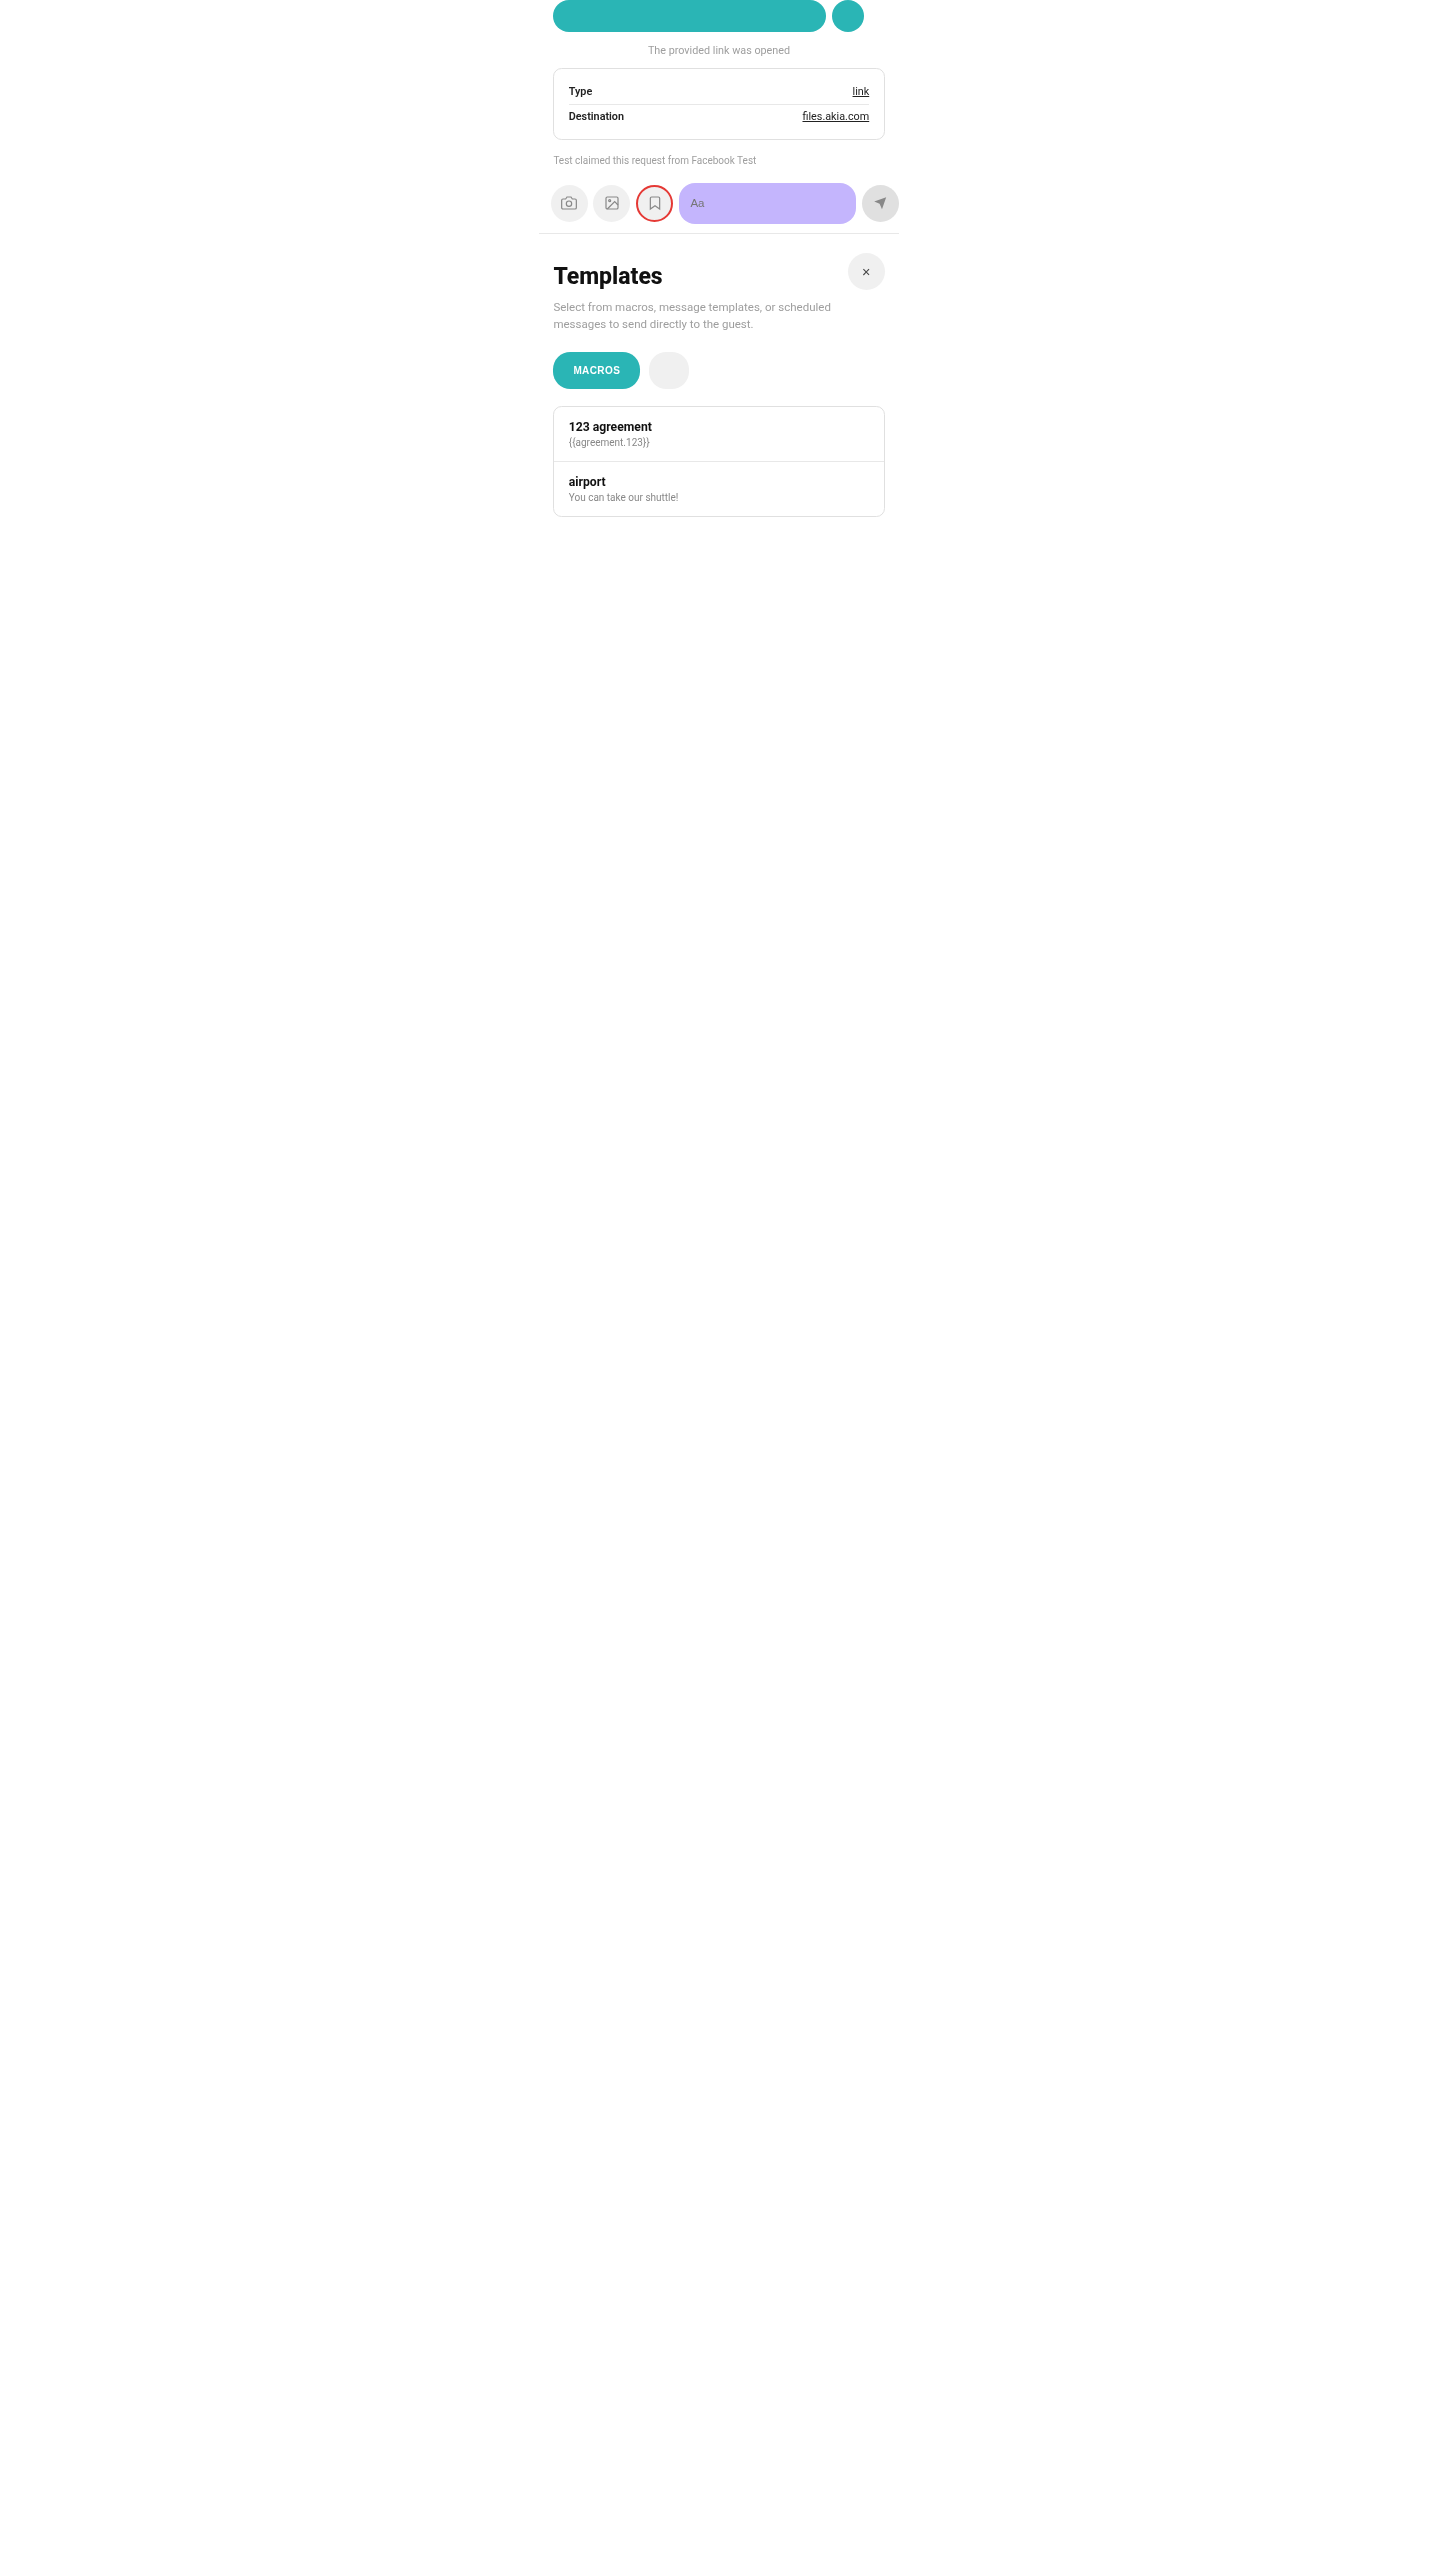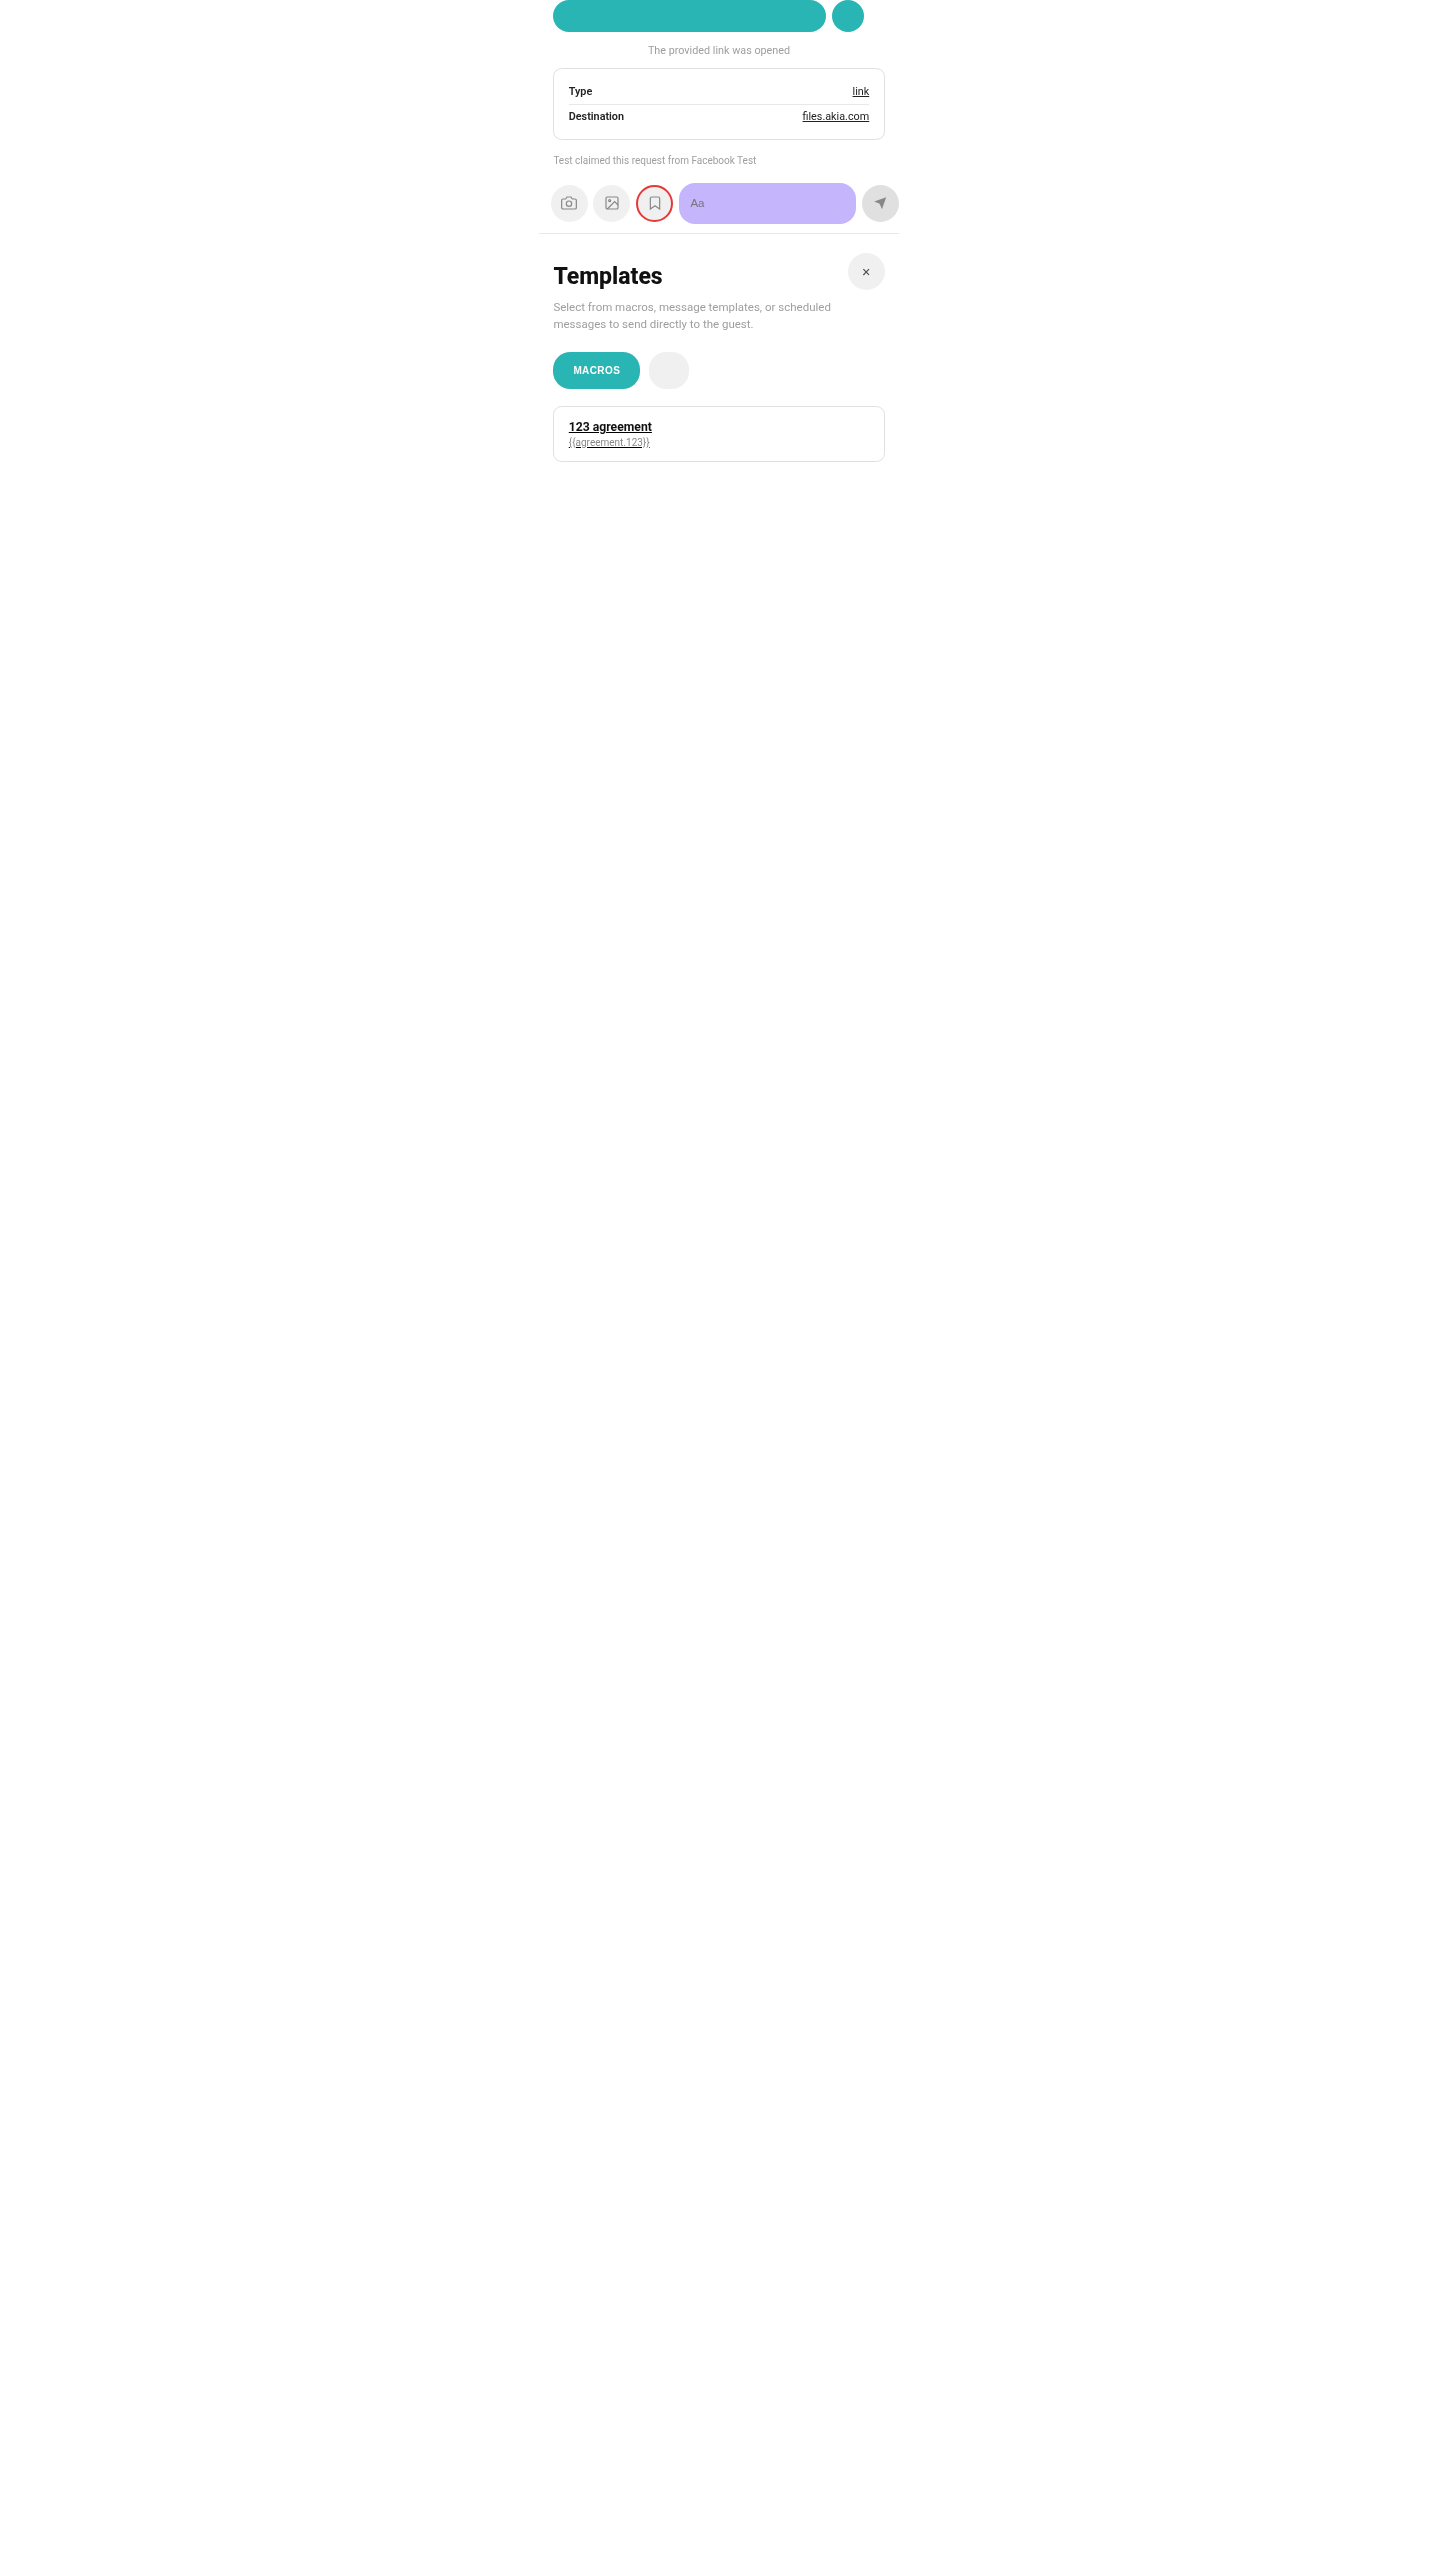--- a/index.html
+++ b/index.html
@@ -223,21 +223,20 @@
 
     .template-list {
       border: 0.7px solid #e0e0e0;
       border-radius: 8.6px;
       overflow: hidden;
     }
 
     .template-item {
       padding: 13px 14.4px;
       cursor: pointer;
-      text-decoration: underline;
     }
 
     .template-item:not(:last-child) {
       border-bottom: 0.7px solid #e8e8e8;
     }
 
     .template-name {
       font-size: 12.2px;
       font-weight: 700;
       color: #111;
@@ -318,15 +317,19 @@
   <div class="tabs-row">
     <button class="tab-btn active">MACROS</button>
     <button class="tab-btn inactive"></button>
   </div>
 
   <div class="template-list">
     <div class="template-item">
       <div class="template-name">123 agreement</div>
       <div class="template-preview">{{agreement.123}}</div>
     </div>
+    <div class="template-item">
+      <div class="template-name">airport</div>
+      <div class="template-preview">You can take our shuttle!</div>
+    </div>
   </div>
 </div>
 
 
 </body></html>

